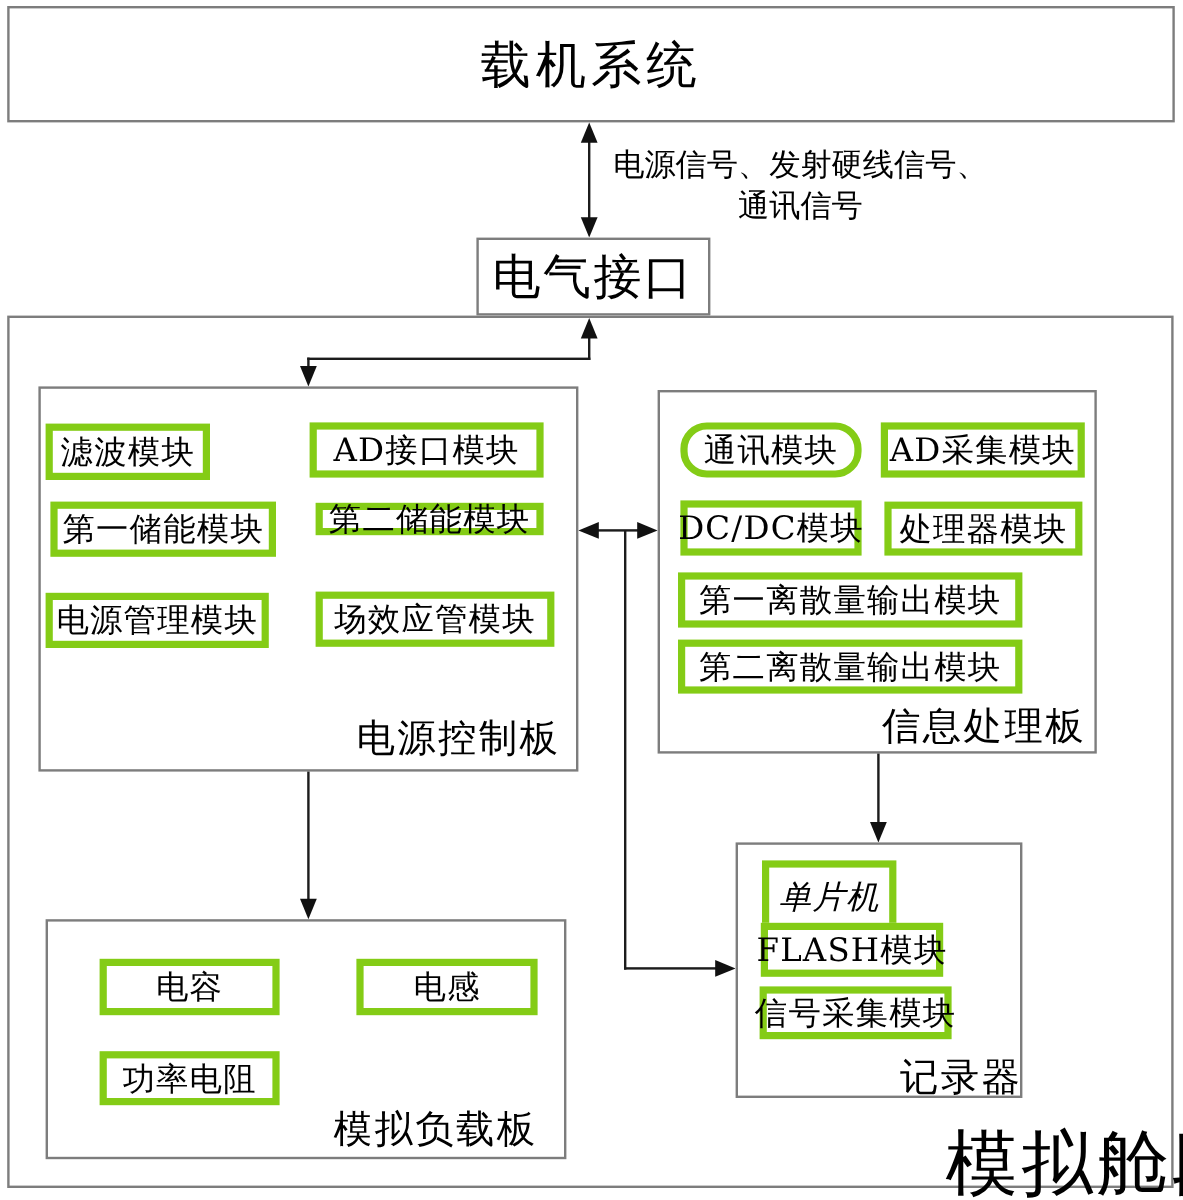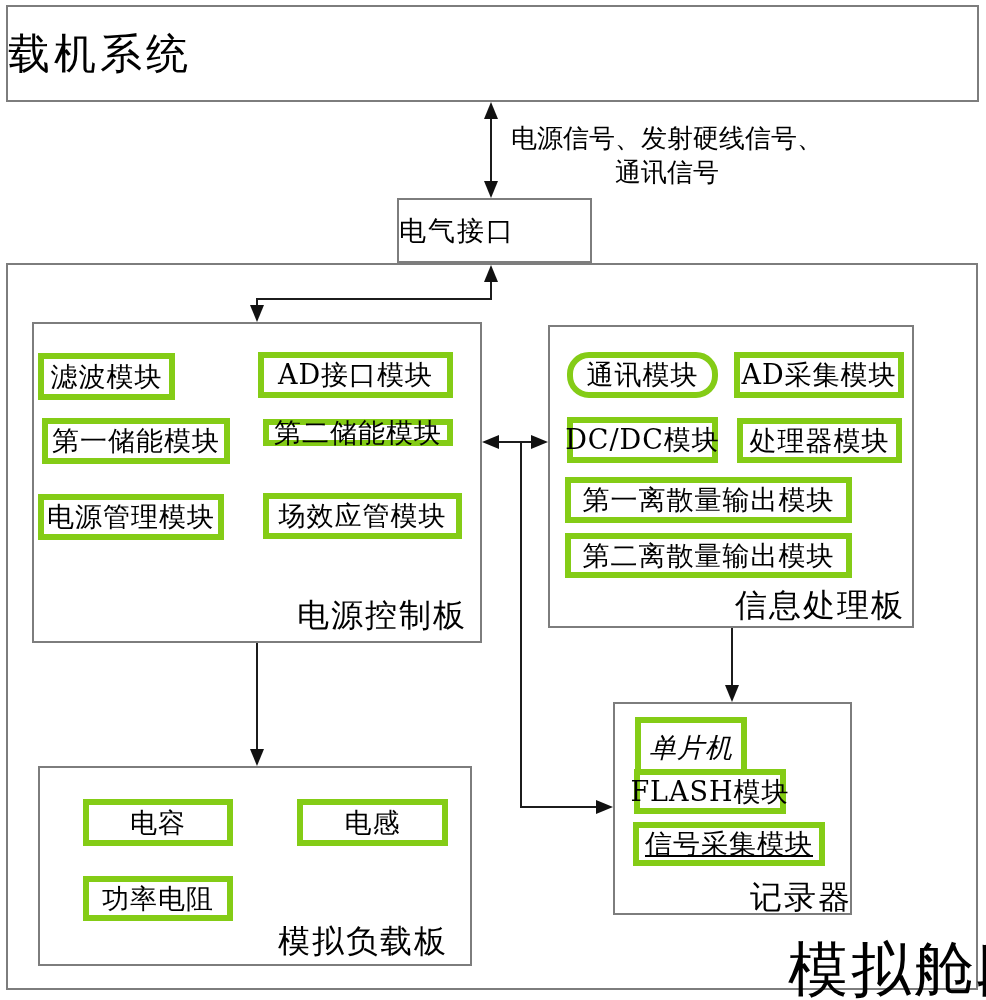--- a/index.html
+++ b/index.html
@@ -3,23 +3,23 @@
 <meta charset="utf-8">
 <style>
   * { margin:0; padding:0; box-sizing:border-box; }
   html,body { background:#ffffff; }
   body { font-family:"DejaVu Serif","Liberation Serif",serif; color:#000; }
   .stage { position:relative; width:986px; height:1000px; background:#fff; overflow:hidden; }
 
   .outline { position:absolute; border:2px solid #7d7d7d; background:#fff; }
   .container-box { position:absolute; border:2px solid #7d7d7d; background:transparent; }
 
-  .titlebox { display:flex; align-items:center; justify-content:flex-start; text-align:center; }
+  .titlebox { display:flex; align-items:center; justify-content:center; text-align:center; }
   .carrier-text { font-size:42px; letter-spacing:4px; }
-  .interface-text { font-size:27px; letter-spacing:2px; }
+  .interface-text { font-size:40px; letter-spacing:2px; }
 
   .mod { position:absolute; border:6px solid #84cc16; background:#fff;
          display:flex; align-items:center; justify-content:center;
          font-size:27px; letter-spacing:1px; white-space:nowrap; }
 
   .board-label { position:absolute; font-size:32px; letter-spacing:2px; white-space:nowrap; }
   .cabin-label { position:absolute; font-size:60px; letter-spacing:3px; white-space:nowrap; }
 
   .signal-label { position:absolute; left:502px; top:122px; width:330px;
                   text-align:center; font-size:26px; line-height:1.3; }
@@ -99,16 +99,16 @@
   <div class="mod" style="left:297px; top:799px; width:151px; height:47px;">电感</div>
   <div class="mod" style="left:83px;  top:876px; width:150px; height:45px;">功率电阻</div>
   <div class="board-label" style="left:278px; top:920px;">模拟负载板</div>
 
   <div class="vline" style="left:731px; top:628px; height:62px;"></div>
   <div class="ah ah-down" style="left:725px; top:685px;"></div>
 
   <div class="container-box" style="left:613px; top:702px; width:239px; height:213px; background:#fff;"></div>
   <div class="mod" style="left:635px; top:717px; width:112px; height:62px;font-style:italic;">单片机</div>
   <div class="mod" style="left:634px; top:769px; width:152px; height:45px;">FLASH模块</div>
-  <div class="mod" style="left:633px; top:822px; width:192px; height:44px;text-decoration:underline;">信号采集模块</div>
+  <div class="mod" style="left:633px; top:822px; width:160px; height:44px;">信号采集模块</div>
   <div class="board-label" style="left:750px; top:876px;">记录器</div>
 
 </div>
 
 </body></html>

